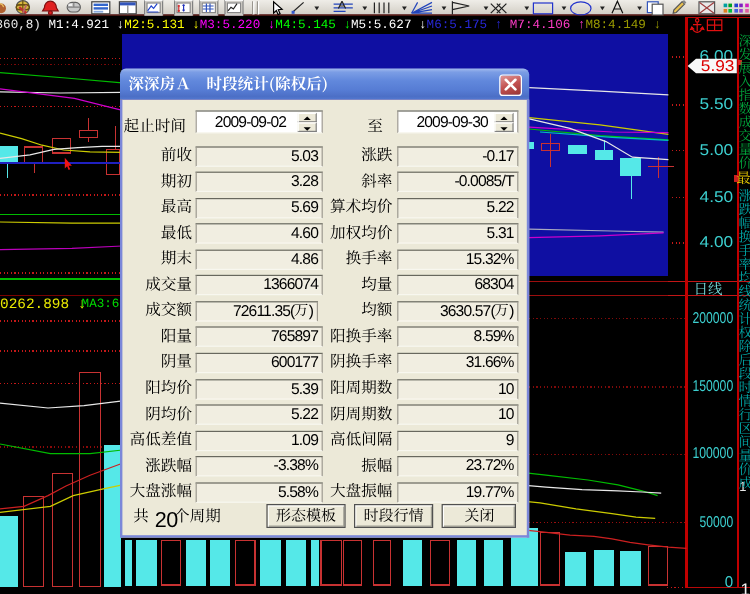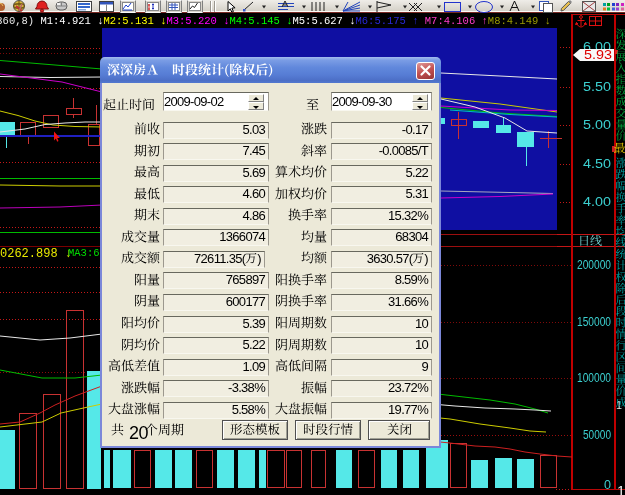--- a/index.html
+++ b/index.html
@@ -3,21 +3,21 @@
 html,body{margin:0;padding:0;background:#000;}
 #page{position:relative;width:625px;height:495px;overflow:hidden;background:#000;font-family:"Liberation Mono",monospace;}
 #toolbar{position:absolute;left:0;top:0;width:625px;height:11px;background:linear-gradient(#efede8,#d5d1c8);border-bottom:1px solid #fcfbf7;}
 #tbline{position:absolute;left:0;top:12px;width:625px;height:1px;background:#7a2a24;}
 #mline{position:absolute;left:-10px;top:15px;font-size:10.5px;white-space:pre;font-family:"Liberation Mono",monospace;}
 #dlg{position:absolute;left:100px;top:57px;width:341px;height:391px;}
 #dtitle{position:absolute;left:0;top:0;width:341px;height:26px;border-radius:5px 5px 0 0;background:linear-gradient(#a3bbee 0%,#7b9de5 12%,#6188dc 40%,#567cd4 70%,#4c6fc6 90%,#5278d0 100%);}
 #dbody{position:absolute;left:0;top:26px;width:341px;height:365px;background:#ece9d8;border-left:2px solid #7b87d9;border-right:2px solid #7b87d9;border-bottom:2px solid #7b87d9;box-sizing:border-box;}
 #dx{position:absolute;left:316px;top:5px;width:19px;height:18px;border:1px solid #fff;border-radius:3px;background:linear-gradient(160deg,#dd9292 5%,#c25151 50%,#9c3737 95%);box-sizing:border-box;}
 .fld{position:absolute;height:17px;background:#f1eee1;border:1px solid;border-color:#68685e #9c988e #f8f7ef #9c988e;box-sizing:border-box;font-size:13px;letter-spacing:-0.7px;text-align:right;padding-right:3px;line-height:14.5px;color:#000;font-family:"Liberation Sans",sans-serif;}
-.dfld{position:absolute;height:19px;background:#fff;border:1px solid;border-color:#68685e #9c988e #f8f7ef #9c988e;box-sizing:border-box;font-size:13px;letter-spacing:-0.7px;padding-left:0;line-height:17px;color:#000;font-family:"Liberation Sans",sans-serif;}
+.dfld{position:absolute;height:19px;background:#fff;border:1px solid;border-color:#68685e #9c988e #f8f7ef #9c988e;box-sizing:border-box;font-size:13px;letter-spacing:-0.7px;padding-left:15px;line-height:17px;color:#000;font-family:"Liberation Sans",sans-serif;}
 .t12{font-size:18px;letter-spacing:-0.5px;color:#000;font-family:"Liberation Sans",sans-serif;}
 .btn{position:absolute;height:20px;background:#ece9d8;border:1px solid #505050;box-shadow:inset 1px 1px 0 #fff,inset -1px -1px 0 #a0a094;box-sizing:border-box;display:flex;align-items:center;justify-content:center;}
 .spin{position:absolute;width:16px;height:16px;}
 .sbtn{position:absolute;left:0;width:16px;height:8px;background:#ece9d8;border:1px solid;border-color:#fff #808080 #808080 #fff;box-sizing:border-box;}
 .arr{position:absolute;left:4px;width:0;height:0;border-left:3px solid transparent;border-right:3px solid transparent;}
 </style></head><body>
 <div id="page">
 <svg width="0" height="0" style="position:absolute">
       <defs>
         <path id="gr524d" d="M588 -532V-72H600C624 -72 650 -86 650 -94V-495C676 -498 685 -507 687 -521ZM803 -556V-20C803 -5 798 1 779 1C757 1 654 -7 654 -7V9C699 15 725 22 740 32C753 43 759 59 762 77C855 68 866 36 866 -16V-518C890 -521 899 -530 901 -545ZM248 -835 237 -828C282 -787 333 -718 343 -661C352 -655 361 -651 369 -651H40L49 -622H934C948 -622 958 -627 961 -637C925 -669 869 -713 869 -713L819 -651H602C651 -695 702 -748 734 -789C757 -788 769 -796 773 -807L668 -838C645 -782 607 -708 572 -651H373C426 -653 438 -776 248 -835ZM389 -489V-368H195V-489ZM132 -518V77H143C171 77 195 62 195 54V-181H389V-18C389 -5 385 1 370 1C353 1 280 -4 280 -4V11C314 16 333 23 345 32C356 43 359 58 361 77C442 69 452 39 452 -11V-477C472 -480 489 -489 496 -496L412 -559L379 -518H200L132 -551ZM389 -338V-210H195V-338Z"></path>
@@ -489,21 +489,21 @@
           <use href="#gr8dcc" x="1000"></use>
         </g>
       </svg>
       <div class="fld" style="left:231px;top:64.5px;width:101px;">-0.17</div>
       <svg style="position:absolute;left:34px;top:86.6px;" width="26" height="14" viewBox="0 0 26 14">
         <g fill="#000" transform="translate(0,11.4) scale(0.013000,0.013000)">
           <use href="#gr671f" x="0"></use>
           <use href="#gr521d" x="1000"></use>
         </g>
       </svg>
-      <div class="fld" style="left:63px;top:86.1px;width:106px;">7.45</div>
+      <div class="fld" style="left:63px;top:86.1px;width:106px;">3.28</div>
       <svg style="position:absolute;left:201px;top:86.6px;" width="26" height="14" viewBox="0 0 26 14">
         <g fill="#000" transform="translate(0,11.4) scale(0.013000,0.013000)">
           <use href="#gr659c" x="0"></use>
           <use href="#gr7387" x="1000"></use>
         </g>
       </svg>
       <div class="fld" style="left:231px;top:86.1px;width:101px;">-0.0085/T</div>
       <svg style="position:absolute;left:34px;top:108.1px;" width="26" height="14" viewBox="0 0 26 14">
         <g fill="#000" transform="translate(0,11.4) scale(0.013000,0.013000)">
           <use href="#gr6700" x="0"></use>

